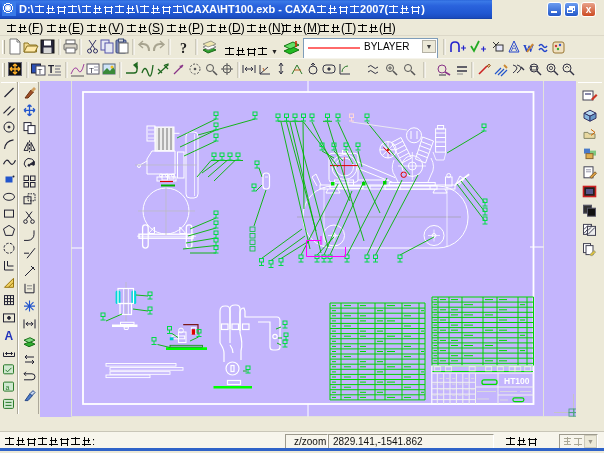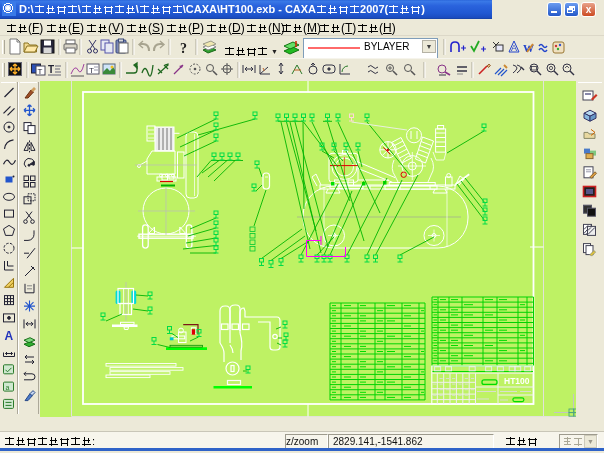--- a/index.html
+++ b/index.html
@@ -573,21 +573,21 @@
         </g>
       </g>
       <g transform="translate(7,161.6)">
         <g>
           <rect x="0.5" y="1" width="7" height="9" fill="#fff" stroke="#445"></rect>
           <rect x="3" y="3" width="7" height="9" fill="#fff" stroke="#445"></rect>
           <path d="M7,12 l4,-4 1.5,1.5 -4,4 z" fill="#e8c830" stroke="#997"></path>
         </g>
       </g>
     </svg></div>
-<div class="abs" id="canvas" style="left:40px;top:81px;width:536px;height:336px;background:#bef264">
+<div class="abs" id="canvas" style="left:40px;top:81px;width:536px;height:336px;background:#c4b5fd">
 <svg width="536" height="336" viewBox="0 0 536 336" style="position:absolute;left:0;top:0">
 <defs>
 <g id="lb" stroke="#00dc46" fill="none" stroke-width="1">
  <rect x="0" y="0" width="4" height="3.5"></rect>
           <line x1="2" y1="3.5" x2="2" y2="7"></line>
           <line x1="-0.5" y1="7" x2="4.5" y2="7"></line>
 </g>
 <g id="lbw" stroke="#ffd8d8" fill="none" stroke-width="1">
  <rect x="0" y="0" width="4" height="3.5"></rect>
           <line x1="2" y1="3.5" x2="2" y2="7"></line>
@@ -1167,19 +1167,19 @@
       <rect x="442" y="298.8" width="15" height="4.6" rx="2" fill="none" stroke="#00dc00" stroke-width="1.3"></rect>
       <g opacity="0.999">
         <text x="464" y="302.5" fill="#ffffff" font-size="8.5" font-weight="bold" font-family="Liberation Sans">HT100</text>
       </g>
       <rect x="472.9" y="316.8" width="11" height="3.8" rx="1.8" fill="none" stroke="#00dc00" stroke-width="1.2"></rect>
     </svg>
 </div>
 
 <div class="abs" id="stat">
   <span style="position:absolute;left:4px;top:3px" id="prompt"><span class="g b1"></span><span class="g b2"></span><span class="g b3"></span><span class="g b1"></span><span class="g b2"></span><span class="g b3"></span><span class="g b1"></span><span class="g b2"></span>:</span>
-  <span class="sunk" style="left:285px;width:43px;">z/zoom</span>
+  <span class="sunk" style="left:285px;width:43px;padding-left:8px">z/zoom</span>
   <span class="sunk" style="left:328px;width:166px;padding-left:4px">2829.141,-1541.862</span>
   <span style="position:absolute;left:505px;top:3px;font-weight:bold;color:#000" id="pmd"><b><span style="letter-spacing:4px"><span class="g b1"></span><span class="g b2"></span><span class="g b3"></span></span></b></span>
   <span class="sunk" style="left:559px;width:39px;color:#a9a695"><span class="g" style="background-image:linear-gradient(#aaa796,#aaa796),linear-gradient(#aaa796,#aaa796),linear-gradient(#aaa796,#aaa796),linear-gradient(#aaa796,#aaa796);background-size:7px 1px,7px 1px,1px 8px,6px 1px;background-position:1px 2px,1px 8px,4px 1px,1px 5px;margin-left:3px"></span><span class="g" style="background-image:linear-gradient(#aaa796,#aaa796),linear-gradient(#aaa796,#aaa796),linear-gradient(#aaa796,#aaa796);background-size:8px 1px,1px 8px,8px 1px;background-position:0 2px,4px 2px,0 8px"></span><span style="position:absolute;right:0;top:0;width:13px;height:13px;background:#ECE9D8;border:1px solid #cdcaba;font-size:7px;text-align:center;line-height:12px;color:#9a978a">▼</span></span>
 </div>
 <div class="abs" id="blueline"></div>
 <div class="abs" id="botgrey"></div>
 
 </body></html>

